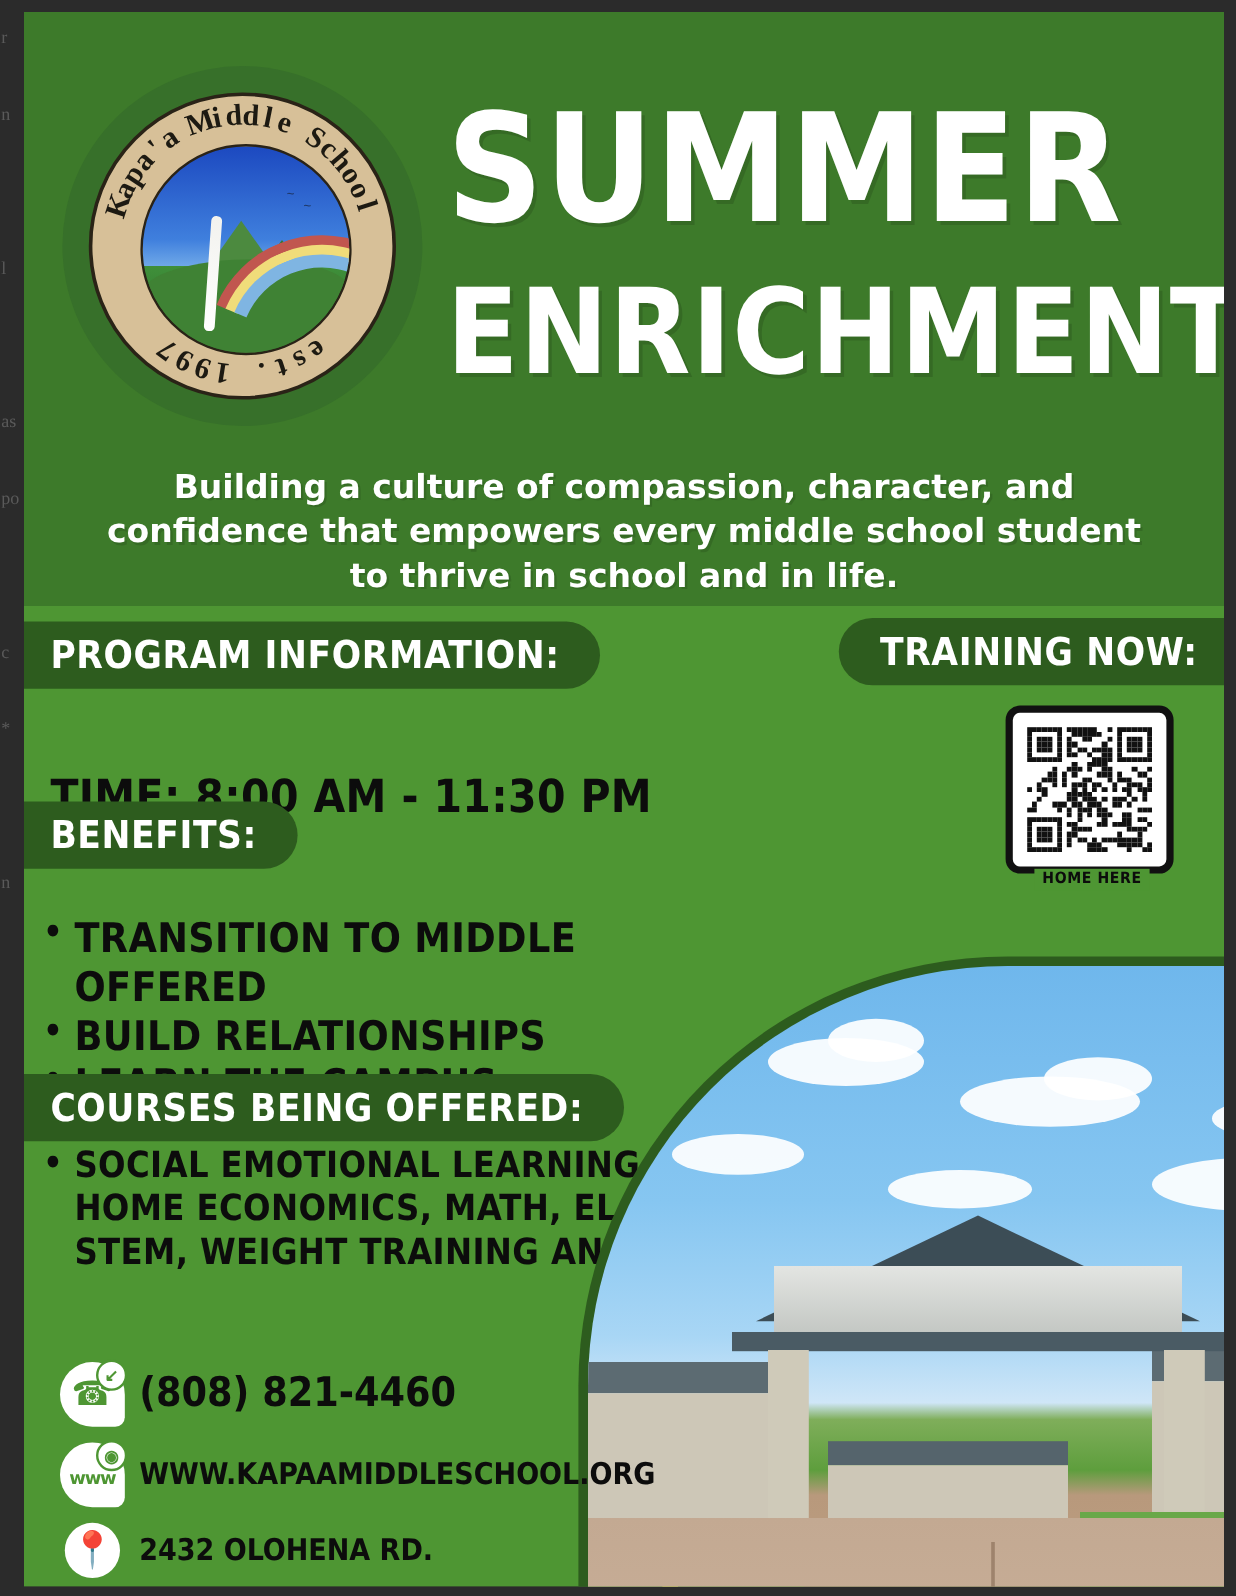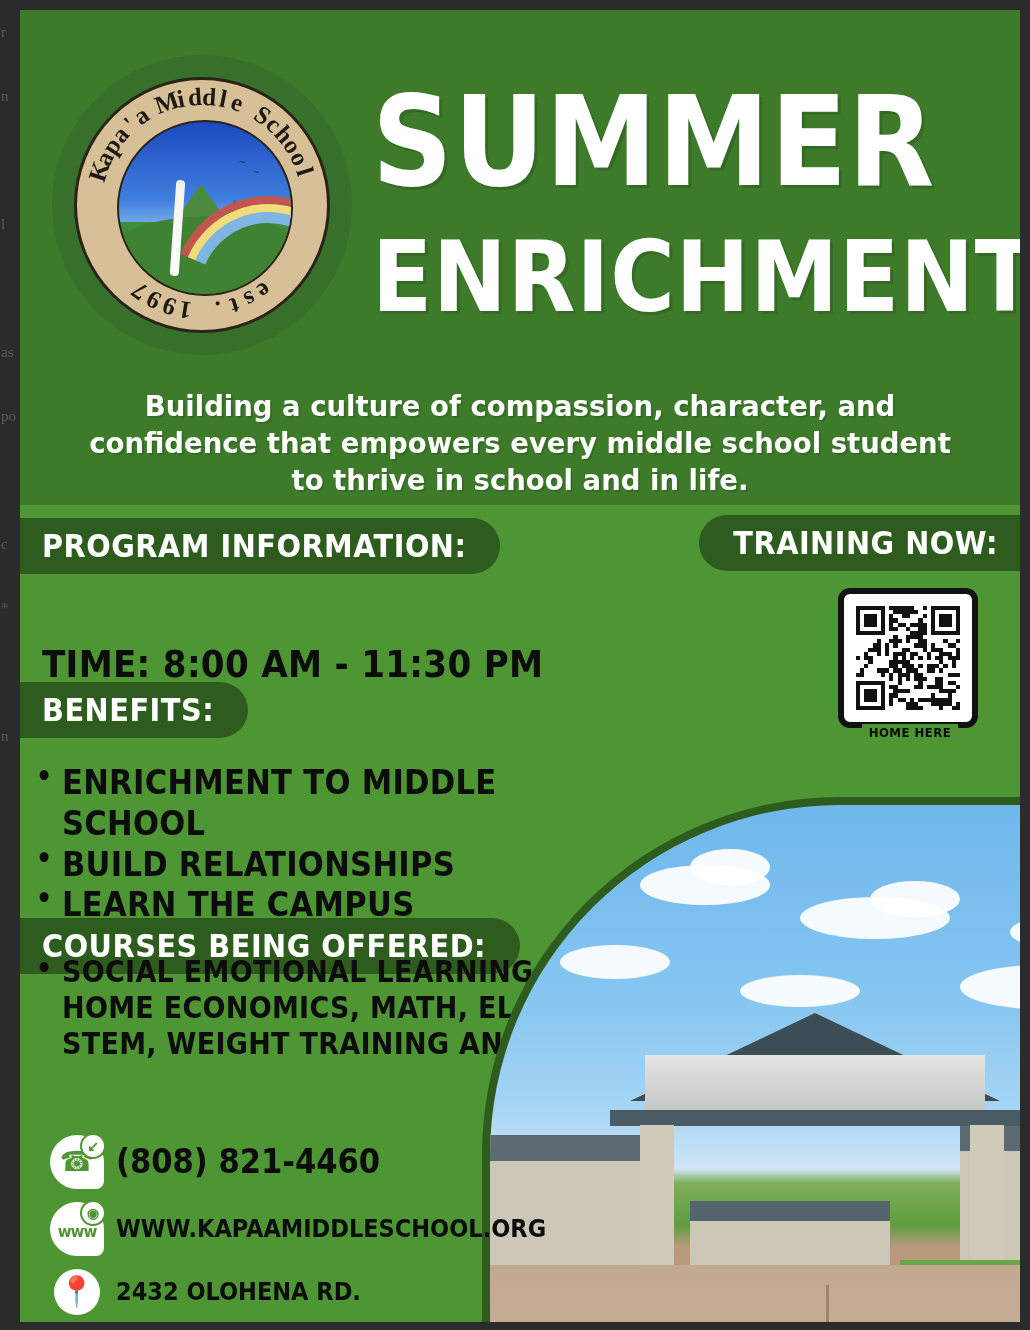--- a/index.html
+++ b/index.html
@@ -600,29 +600,29 @@
             <i style="left: 58.24px; top: 99.84px; width: 4.16px; height: 4.16px;"></i>
             <i style="left: 62.4px; top: 99.84px; width: 4.16px; height: 4.16px;"></i>
             <i style="left: 83.2px; top: 99.84px; width: 4.16px; height: 4.16px;"></i>
             <i style="left: 95.68px; top: 99.84px; width: 4.16px; height: 4.16px;"></i>
             <i style="left: 99.84px; top: 99.84px; width: 4.16px; height: 4.16px;"></i>
           </div>
       </div>
       <div class="qr-label">HOME HERE</div>
     </div>
 
-    <div class="pill" style="top:672px;">BENEFITS:</div>
+    <div class="pill" style="top:658px;">BENEFITS:</div>
 
     <ul class="bullets body-text" style="left:8px; top:752px; font-size:34px; width:620px;" id="benefitsList">
-        <li>ENRICHMENT TO MIDDLE SCHOOL</li>
+        <li>TRANSITION TO MIDDLE OFFERED</li>
         <li>BUILD RELATIONSHIPS</li>
         <li>LEARN THE CAMPUS</li>
       </ul>
 
-    <div class="pill" style="top:908px;">COURSES BEING OFFERED:</div>
+    <div class="pill" style="top:885px;">COURSES BEING OFFERED:</div>
 
     <ul class="bullets body-text" style="left:8px; top:944px; font-size:30px; width:600px;">
       <li style="padding-left:34px;">
         <span>SOCIAL EMOTIONAL LEARNING,</span><br>
         <span>HOME ECONOMICS, MATH, ELA,</span><br>
         <span>STEM, WEIGHT TRAINING AND PE</span>
       </li>
     </ul>
 
     <div class="photo-arc"></div>

